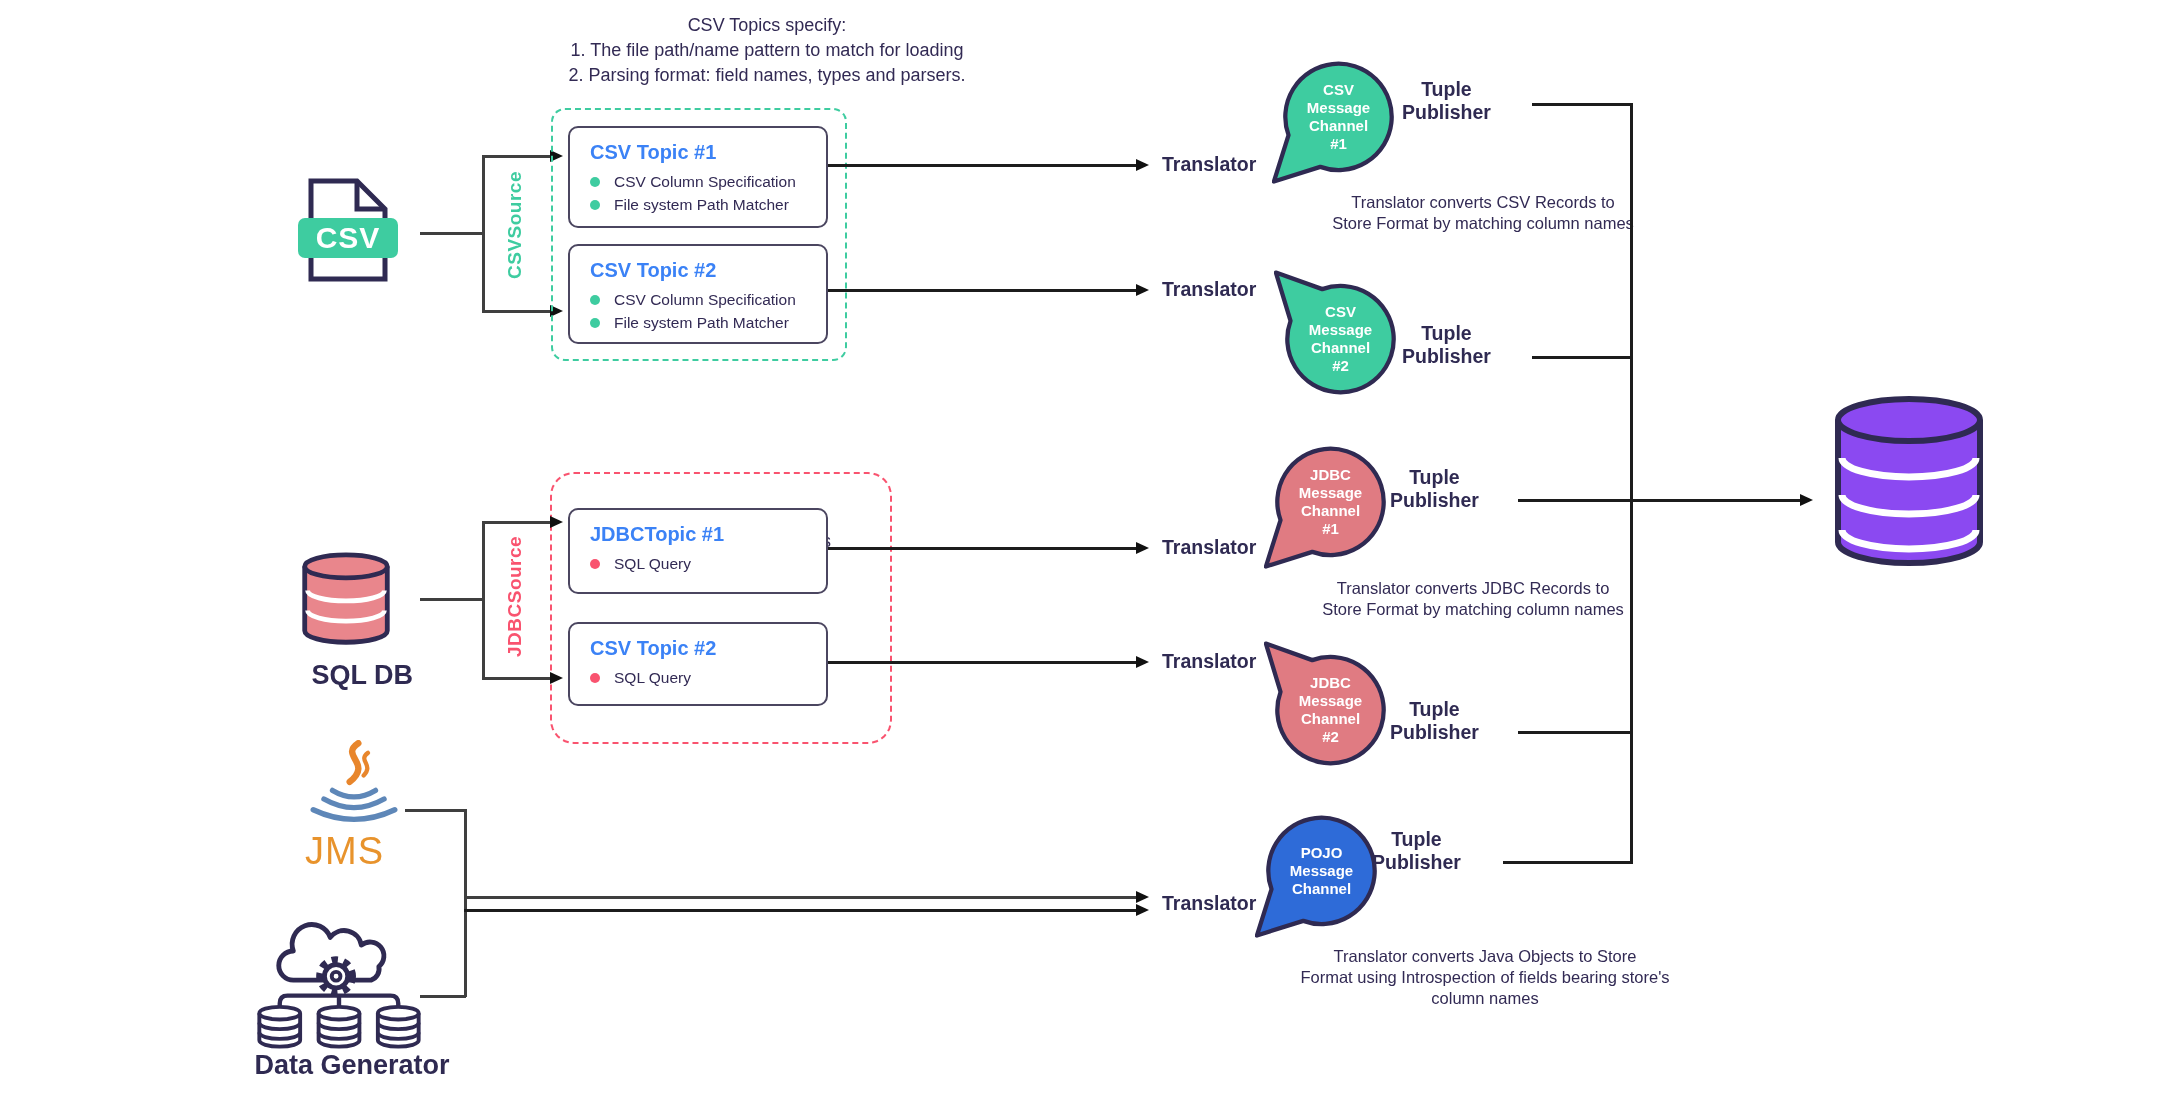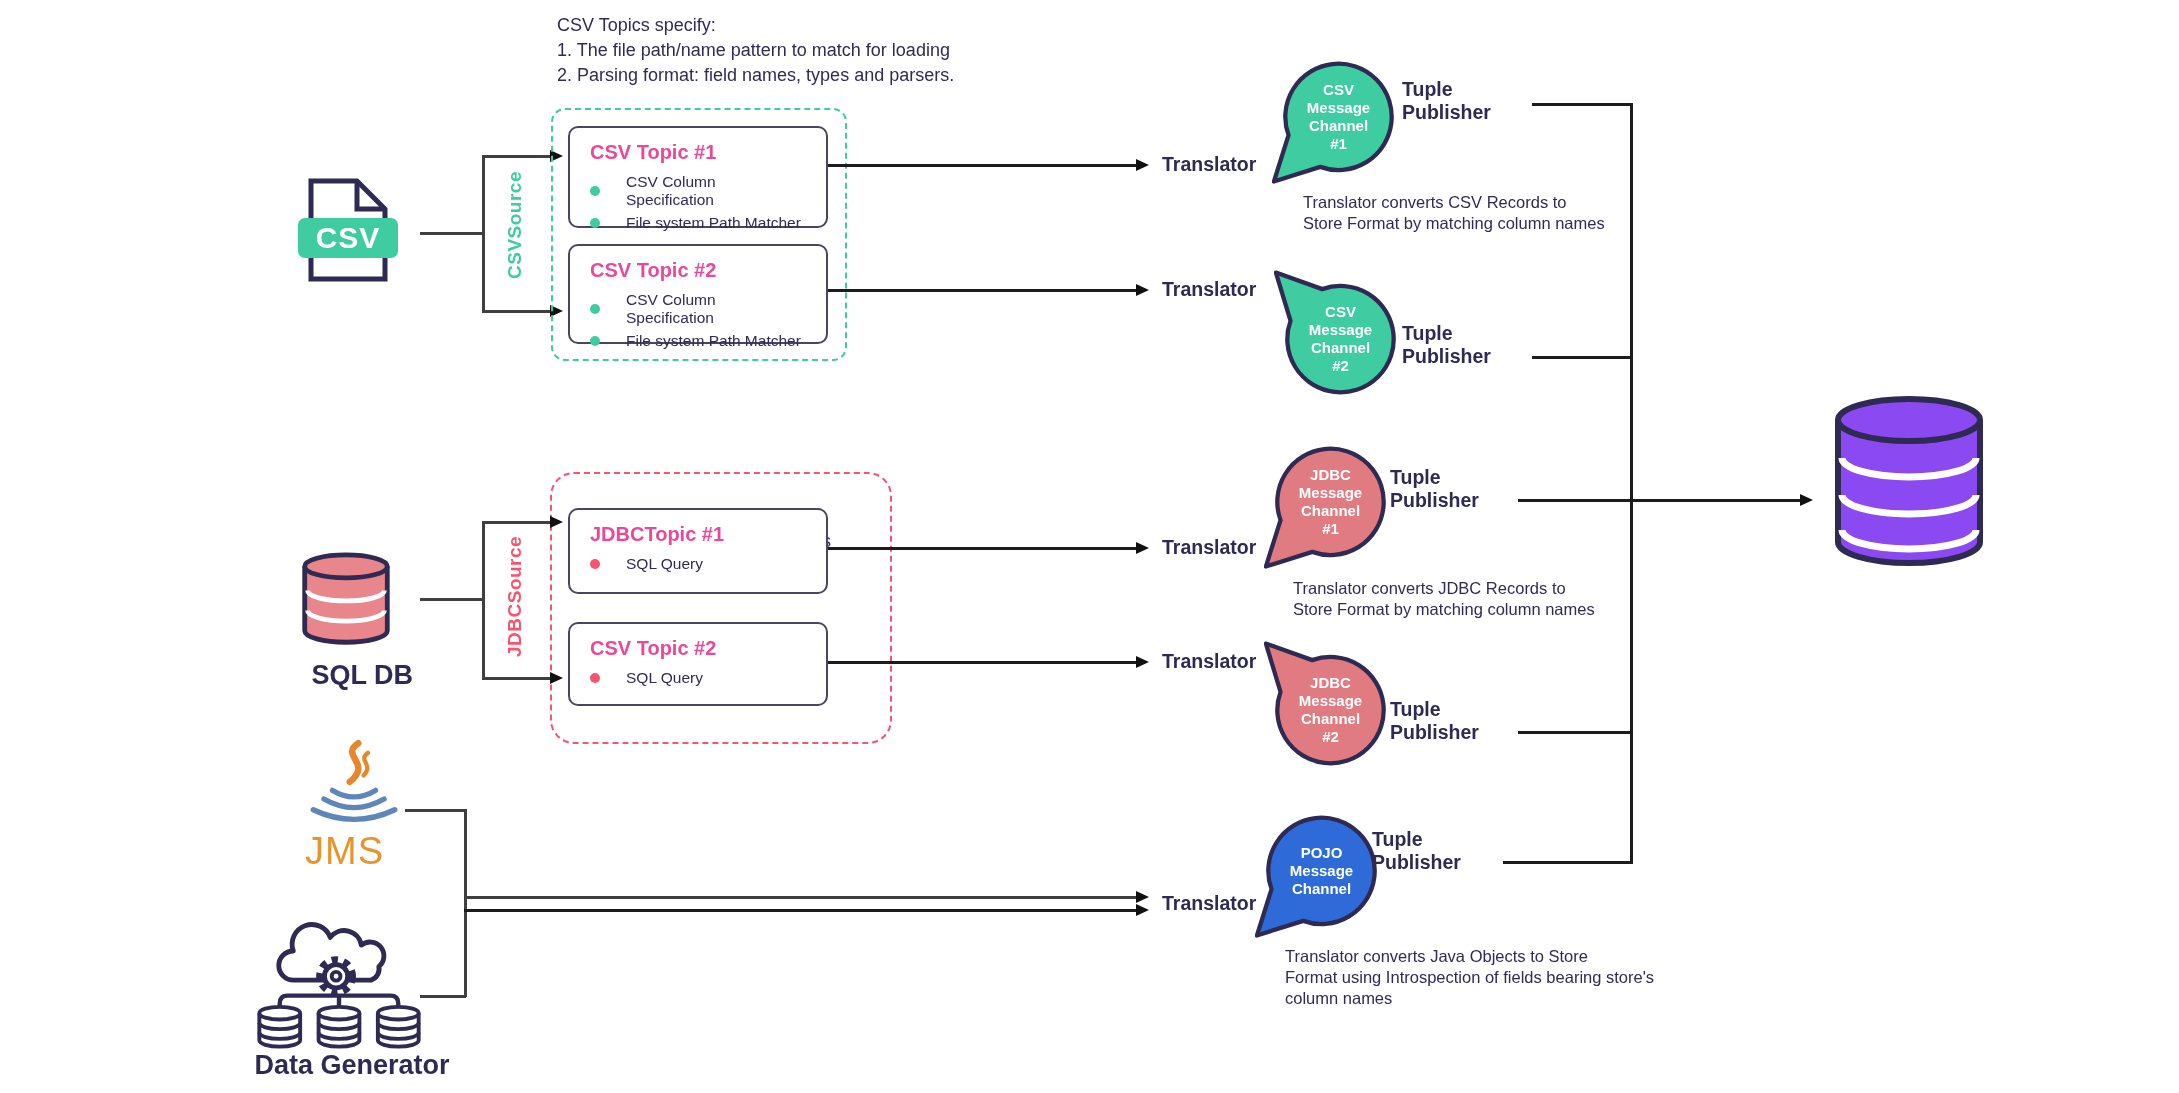--- a/index.html
+++ b/index.html
@@ -1,35 +1,35 @@
 <!DOCTYPE html>
 <html><head>
 <meta charset="utf-8">
 <style>
   html,body{margin:0;padding:0;background:#ffffff;}
   body{font-family:"Liberation Sans","DejaVu Sans",sans-serif;color:#322a54;}
   #stage{position:relative;width:2179px;height:1093px;background:#ffffff;overflow:hidden;}
   .abs{position:absolute;}
-  .pre{white-space:pre-line;}
+  .pre{white-space:pre-line;text-align:center;}
 
   
   .note{font-size:18px;line-height:25px;color:#322a54;}
   .cap{font-size:16.5px;line-height:21px;color:#322a54;}
   .tlabel{font-weight:bold;font-size:19.5px;color:#2f2a52;}
   .tplabel{font-weight:bold;font-size:19.5px;line-height:23px;color:#2f2a52;}
   .biglabel{font-weight:bold;font-size:27px;color:#2f2a52;}
   .params{font-size:18px;color:#322a54;margin-top:48px;}
   .vlabel{writing-mode:vertical-rl;transform:rotate(180deg);font-weight:bold;font-size:19px;text-align:center;letter-spacing:.5px;}
 
   
   .dashed-group{border:2px dashed #3ecca0;border-radius:14px;background:transparent;}
   .dashed-group.pink{border-color:#f9536f;border-radius:24px;}
   .topic{background:#fff;border:2px solid #4b4660;border-radius:10px;padding:13px 20px;box-sizing:border-box;}
-  .topic-title{font-weight:bold;font-size:20px;color:#ec4899;margin-bottom:9px;}
-  .bullet{display:flex;align-items:center;gap:26px;margin-top:5px;}
+  .topic-title{font-weight:bold;font-size:20px;color:#3b82f6;margin-bottom:9px;}
+  .bullet{display:flex;align-items:center;gap:14px;margin-top:5px;}
   .bullet-text{font-size:15.5px;color:#322a54;}
   .dot{width:10px;height:10px;border-radius:50%;background:#3ecca0;flex:0 0 auto;}
 
   
   .hl{height:2.5px;background:#3f3f3f;}
   .hl.dark{background:#1c1c1c;}
   .vl{width:2.5px;background:#3f3f3f;}
   .vl.dark{background:#1c1c1c;}
   .ah{width:0;height:0;border-top:6px solid transparent;border-bottom:6px solid transparent;border-left:13px solid #111;}
 

